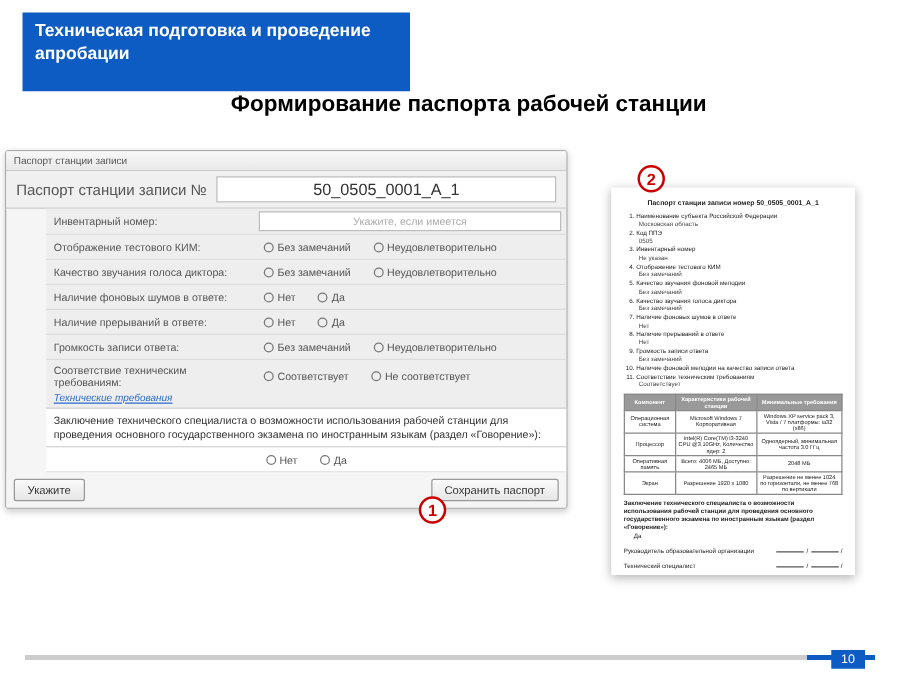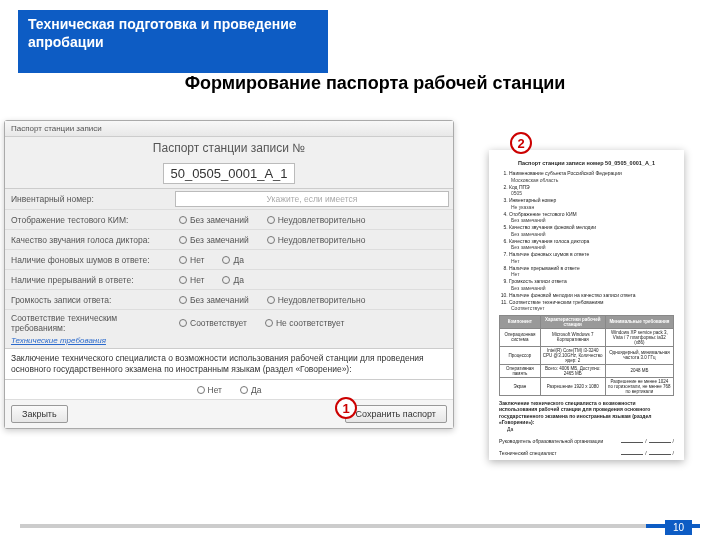--- a/index.html
+++ b/index.html
@@ -52,33 +52,32 @@
     color: #555;
     border-bottom: 1px solid #ccc;
   }
   .passport-num-bar {
     background: #f0f0f0;
     padding: 4px 8px;
     border-bottom: 1px solid #ccc;
     display: flex;
     align-items: center;
     gap: 8px;
-    flex-direction: column;
   }
   .passport-num-label { font-size: 12px; color: #555; }
   .passport-num-val {
     flex: 1;
     background: #fff;
     border: 1px solid #bbb;
     padding: 2px 6px;
     text-align: center;
     font-size: 13px;
     color: #333;
   }
-  .form-rows { background: #eee; }
+  .form-rows { background: #eee; margin-left: 32px; }
   .form-row {
     display: flex;
     border-bottom: 1px solid #ddd;
     min-height: 20px;
     align-items: center;
   }
   .row-label {
     width: 170px;
     padding: 3px 6px;
     color: #555;
@@ -293,21 +292,21 @@
             <span>Нет</span>
           </span>
         <span>
             <span class="radio-dot"></span>
             <span>Да</span>
           </span>
       </div>
     </div>
   </div>
   <div class="footer-row">
-    <div class="btn">Закрыть</div>
+    <div class="btn">Укажите</div>
     <div class="btn">Сохранить паспорт</div>
   </div>
 </div>
 
 <div class="doc-preview">
   <div class="doc-title">Паспорт станции записи номер 50_0505_0001_A_1</div>
   <ol>
     <li><span>Наименование субъекта Российской Федерации</span><span class="sub">Московская область</span></li>
     <li><span>Код ППЭ</span><span class="sub">0505</span></li>
     <li><span>Инвентарный номер</span><span class="sub">Не указан</span></li>

